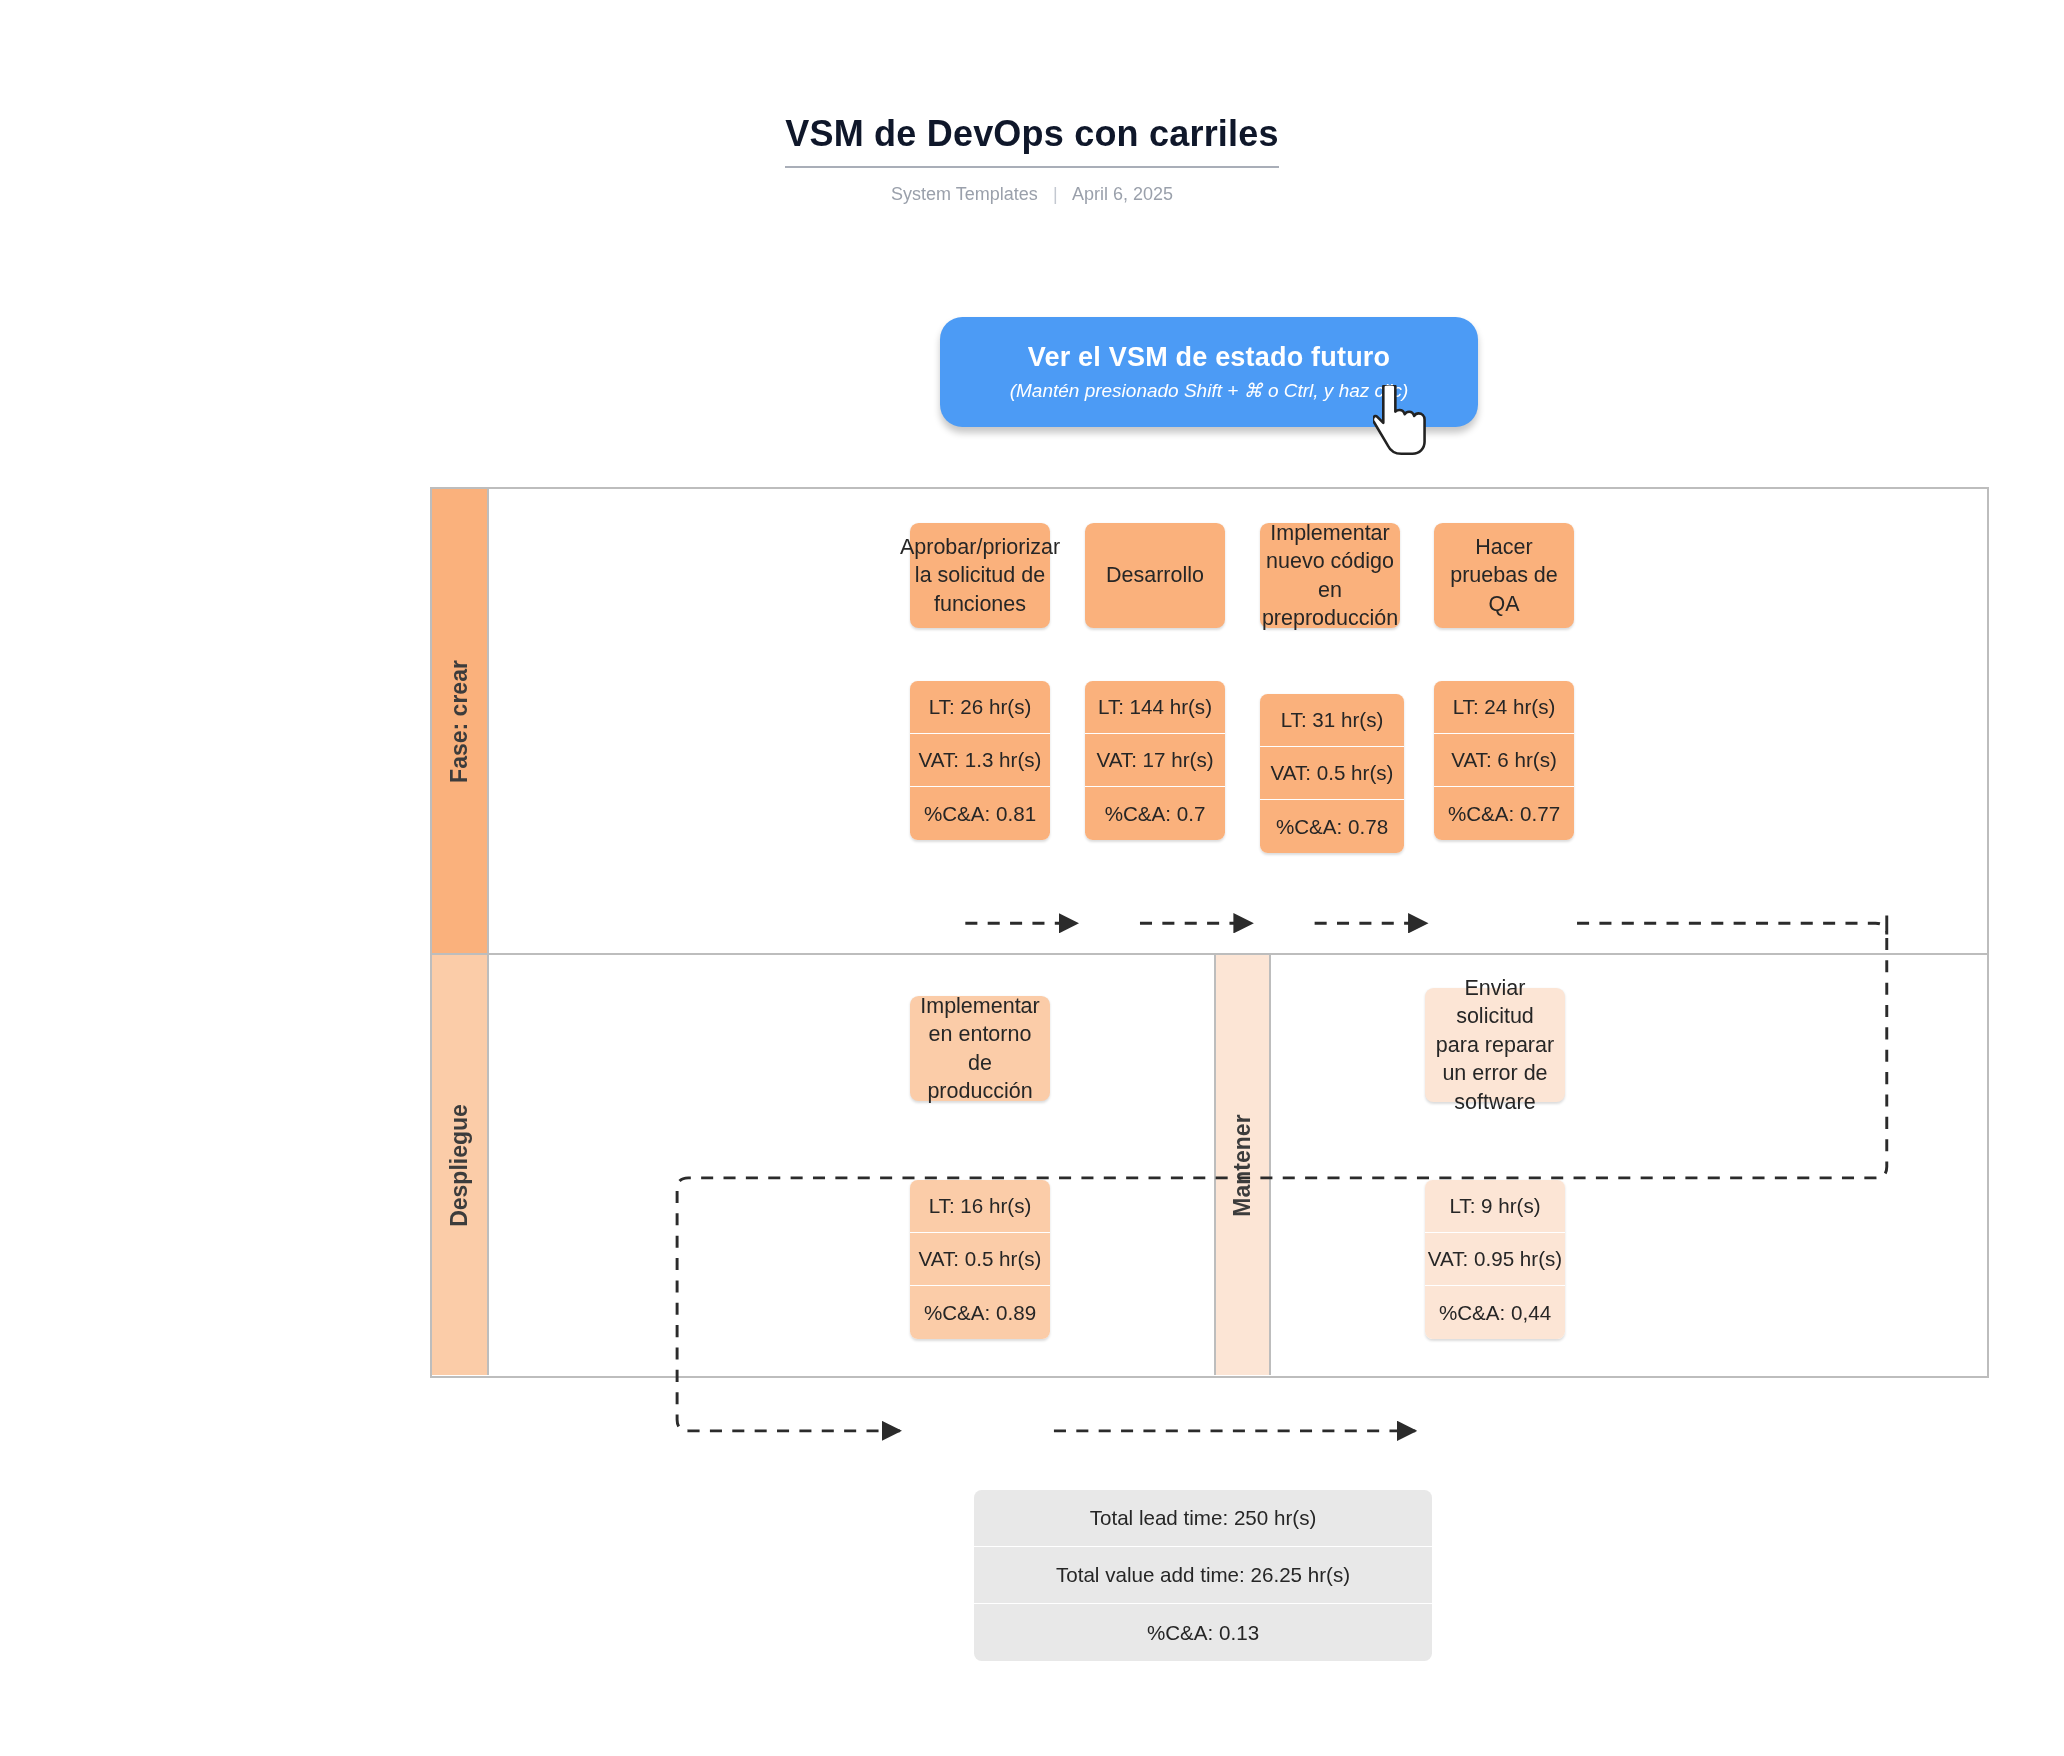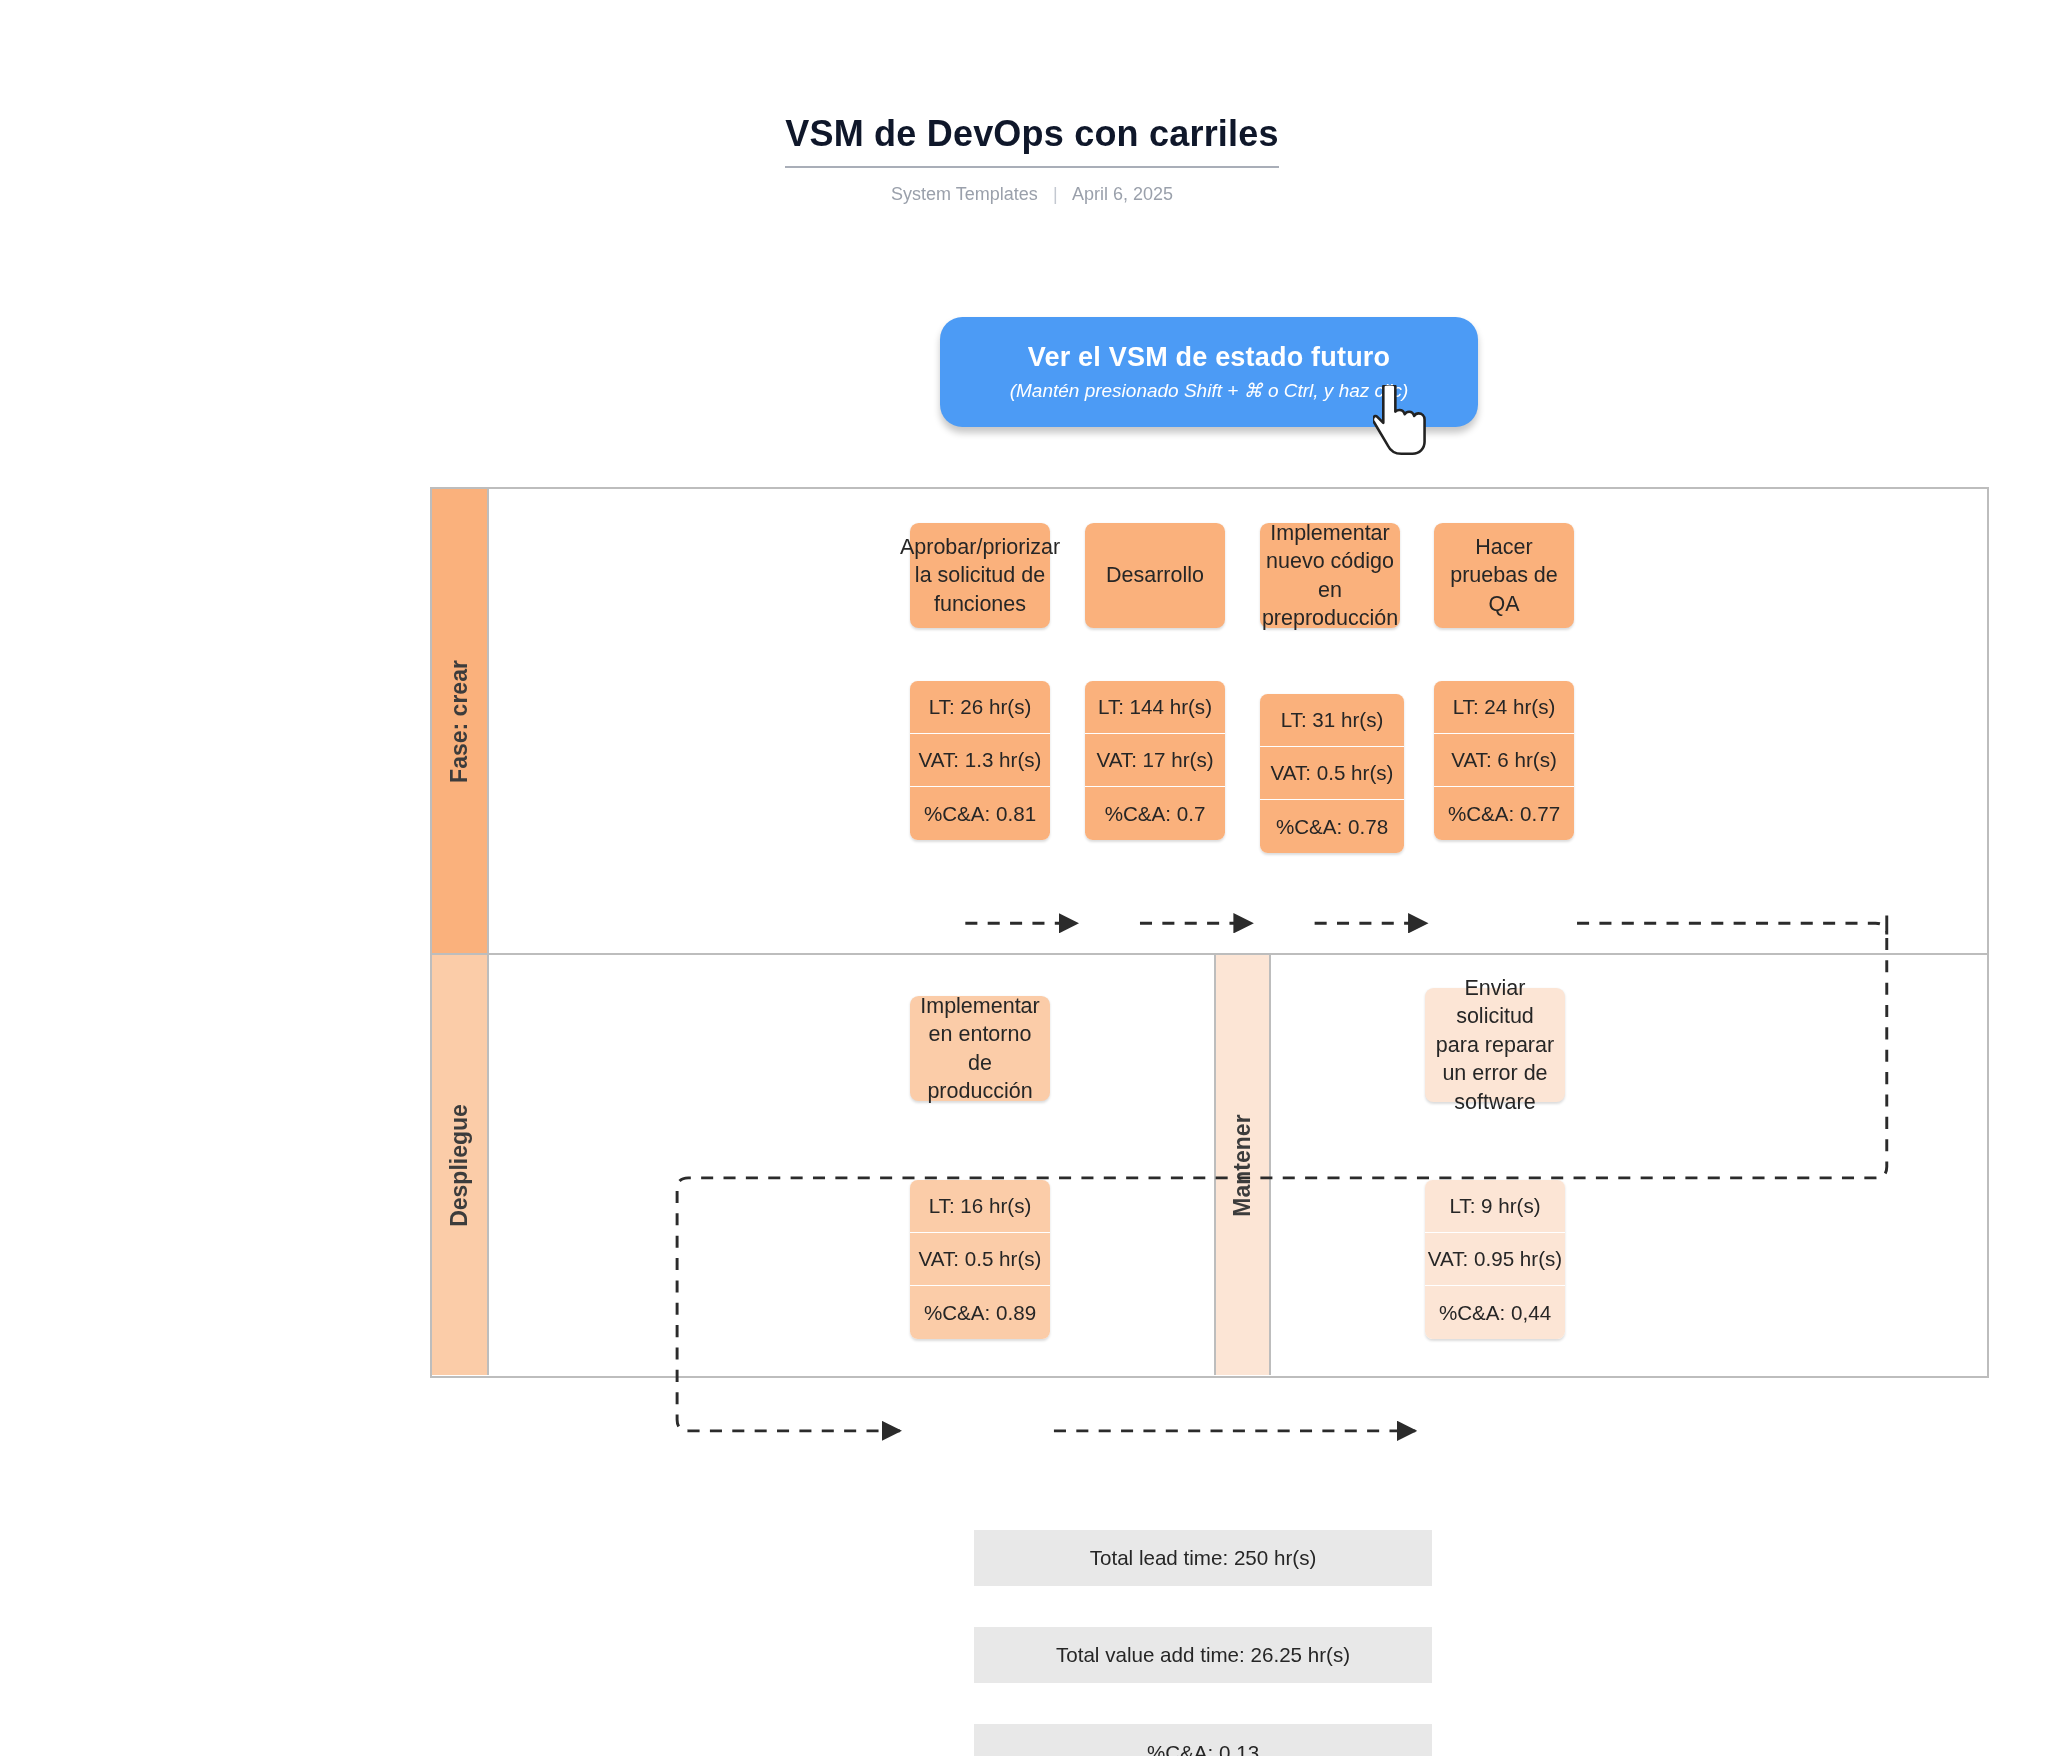--- a/index.html
+++ b/index.html
@@ -105,21 +105,21 @@
   .metrics.c3 .m{background:#FCE5D5;}
 
   
   #totals{
     position:absolute;left:974px;top:1490px;width:458px;
     border-radius:7.7px;overflow:hidden;
   }
   #totals .t{
     height:57px;display:flex;align-items:center;justify-content:center;
     font-size:20.6px;color:#262626;background:#E8E8E8;
-    border-bottom:1.7px solid #ffffff;box-sizing:border-box;margin-top:40px;
+    border-bottom:1.7px solid #ffffff;box-sizing:border-box;
   }
   #totals .t:last-child{border-bottom:none;}
 
   
   #connectors{position:absolute;left:0;top:0;width:2064px;height:1757px;pointer-events:none;}
 </style>
 </head>
 <body>
 
 <div id="header">

